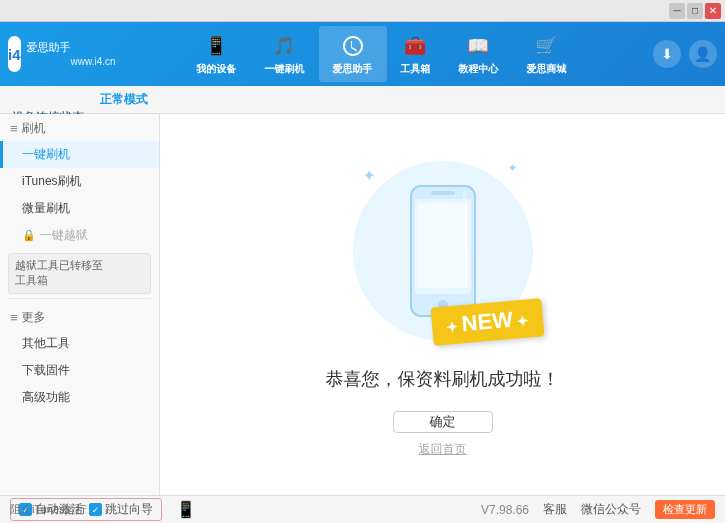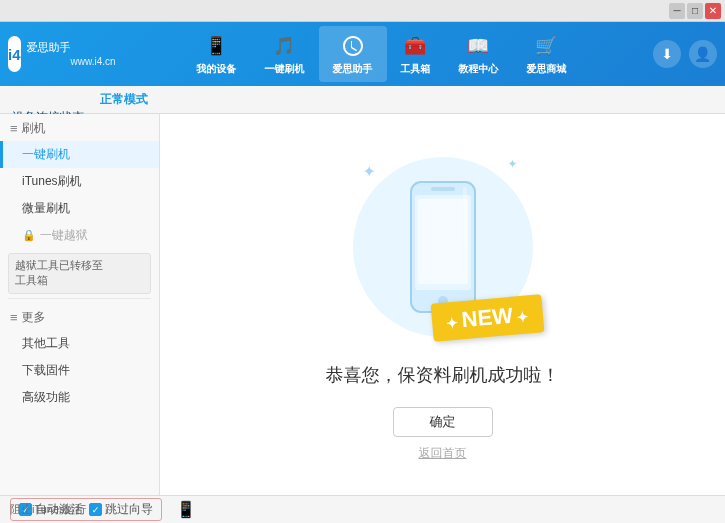--- a/index.html
+++ b/index.html
@@ -261,21 +261,21 @@
       z-index: 3;
     }
 
     .success-text {
       font-size: 18px;
       color: #333;
       margin-bottom: 20px;
     }
     .confirm-btn {
       width: 100px;
-      height: 30px;
+      height: 22px;
       border: 1px solid #ccc;
       background: white;
       border-radius: 4px;
       cursor: pointer;
       font-size: 13px;
       color: #333;
       margin-bottom: 8px;
       display: flex; align-items: center; justify-content: center;
     }
     .return-link {
@@ -497,15 +497,22 @@
         <div class="checkbox checked">✓</div>
         <span>跳过向导</span>
       </label>
     </div>
 
     <div style="display:flex;align-items:center;gap:4px;margin-left:6px;">
       <span style="color:#1a9be8;font-size:16px;">📱</span>
     </div>
   </div>
 
+  <div class="bottom-right">
+    <span class="stop-itunes" style="position:absolute;left:10px;bottom:6px;"></span>
+    <span class="version-text">V7.98.66</span>
+    <span class="link-text">客服</span>
+    <span class="link-text">微信公众号</span>
+    <span class="update-btn">检查更新</span>
+  </div>
 </div>
 
 <div style="position:fixed;bottom:6px;left:10px;font-size:11px;color:#666;cursor:pointer;">阻止iTunes运行</div>
 
 </body></html>

